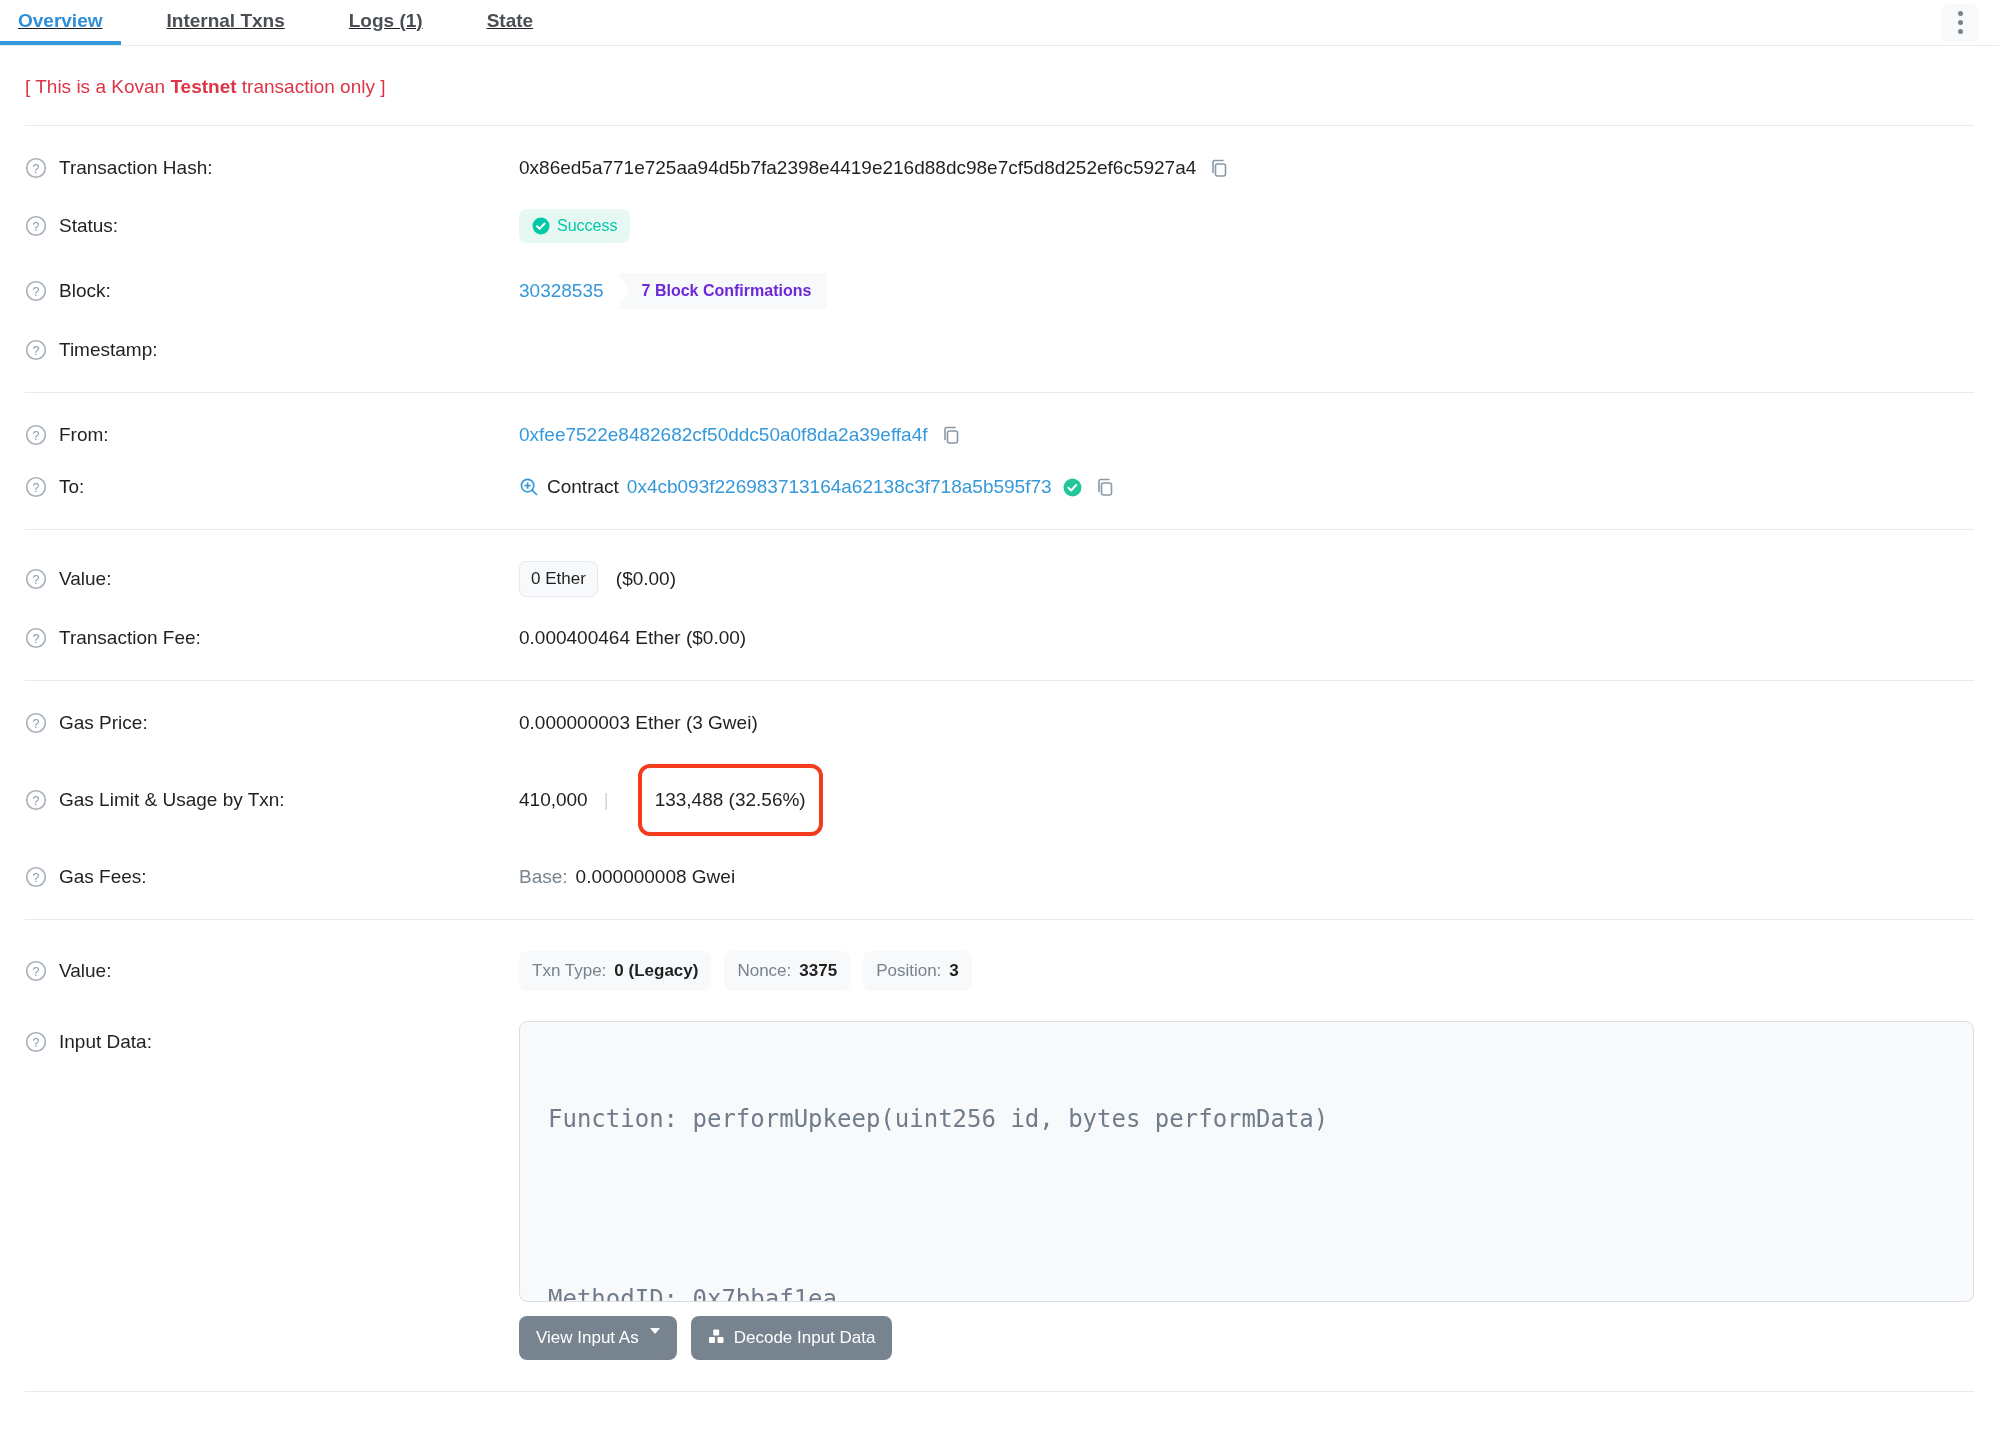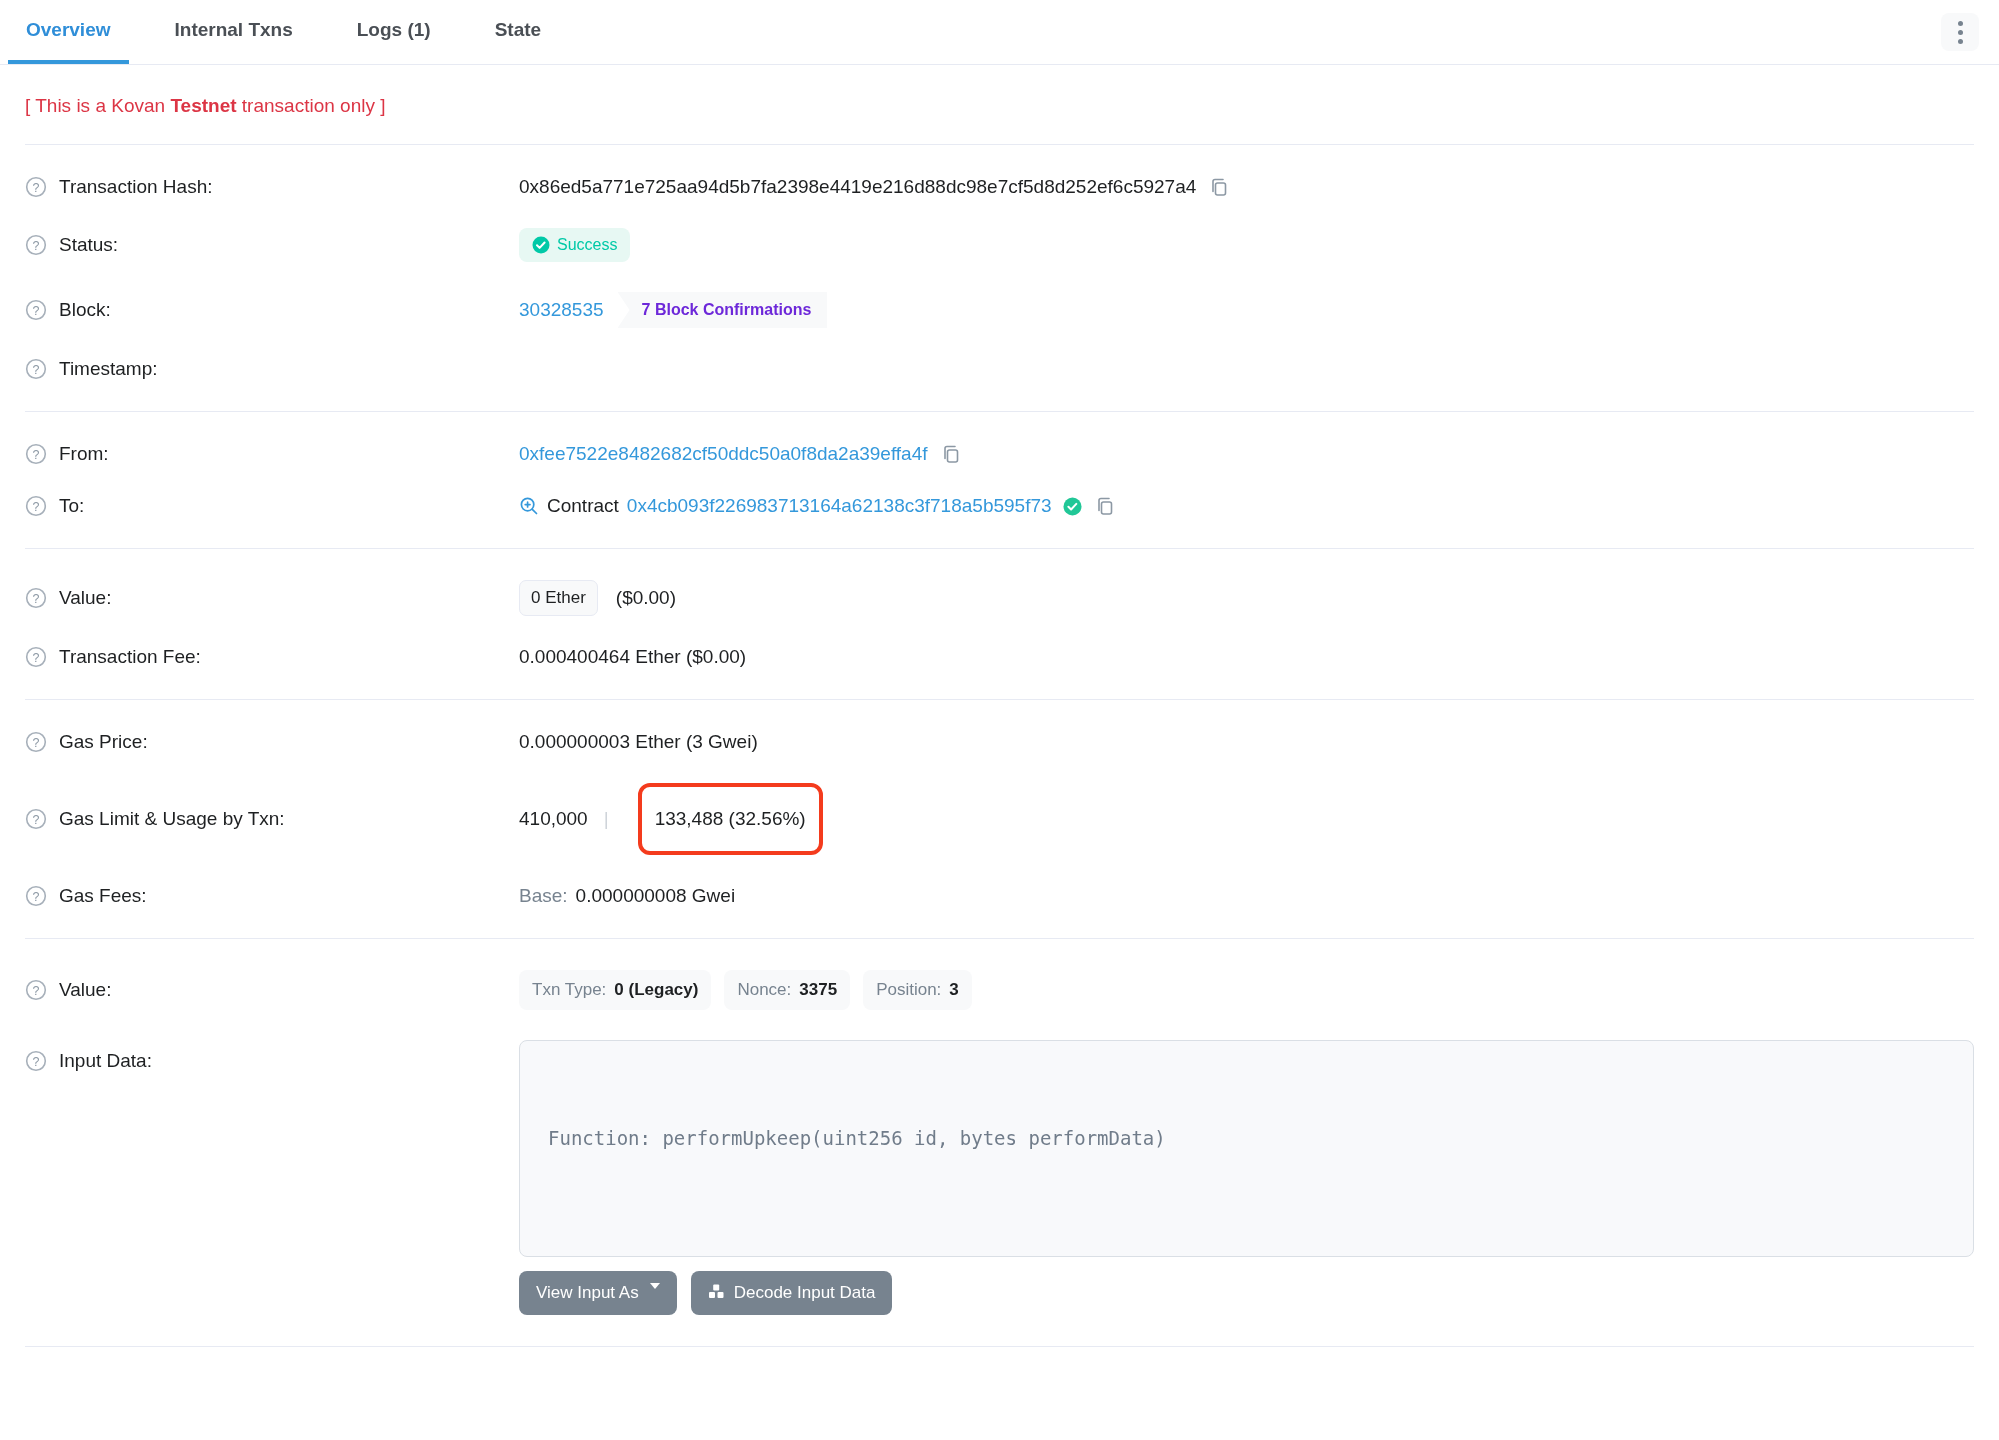--- a/index.html
+++ b/index.html
@@ -1,21 +1,21 @@
 <!DOCTYPE html>
 <html><head>
 <meta charset="utf-8">
 <style>
   * { margin:0; padding:0; box-sizing:border-box; }
   html,body { width:1999px; height:1440px; overflow:hidden; background:#fff;
     font-family:"Liberation Sans", sans-serif; color:#1e2022; font-size:19px; }
 
   
-  .tabbar { height:65px; display:flex; align-items:stretch; border-bottom:1px solid #e7eaf3;
-    padding-left:8px; padding-right:20px; }
+  .tabbar { height:46px; display:flex; align-items:stretch; border-bottom:1px solid #e7eaf3;
+    padding-left:0; padding-right:20px;text-decoration:underline; }
   .tab { display:flex; align-items:center; padding:0 18px; margin-right:28px; cursor:pointer;
     font-weight:700; color:#4a4f55; border-bottom:4px solid transparent; }
   .tab.active { color:#2f8ed8; border-bottom-color:#3498db; }
   .tabbar-spacer { flex:1; }
   .kebab-btn { align-self:center; width:38px; height:38px; border:0; border-radius:8px;
     background:#f8f9fa; display:flex; flex-direction:column; align-items:center; justify-content:center;
     gap:4px; cursor:pointer; }
   .kebab-btn i { width:5px; height:5px; border-radius:50%; background:#77838f; }
 
   
@@ -52,23 +52,23 @@
   .annotated { display:inline-block; border:4px solid #f43b1d; border-radius:12px; padding:21px 13px; margin-left:13px; }
 
   
   .chip { display:inline-flex; gap:8px; background:#f8f9fa; border-radius:8px; padding:10px 13px;
     font-size:17px; margin-right:13px; }
   .chip .k { color:#77838f; }
   .chip .v { color:#1e2022; font-weight:600; }
 
   
   .inputdata-col { flex:1; min-width:0; }
-  .inputdata-box { position:relative; height:217px; overflow:hidden; background:#f8f9fb;
+  .inputdata-box { position:relative; height:281px; overflow:hidden; background:#f8f9fb;
     border:1px solid #dadfe5; border-radius:8px; padding:22px 28px;
-    font-family:"DejaVu Sans Mono", monospace; font-size:19px; line-height:30px; color:#707c8a;
+    font-family:"DejaVu Sans Mono", monospace; font-size:24px; line-height:30px; color:#707c8a;
     white-space:pre; }
   .inputdata-box .blank { height:30px; }
   .resize-handle { position:absolute; right:4px; bottom:4px; width:14px; height:14px; cursor:nwse-resize; }
   .btn-row { display:flex; gap:14px; margin-top:14px; }
   .btn { display:inline-flex; align-items:flex-start; gap:9px; background:#77838f; color:#fff; border:0;
     border-radius:8px; font-size:17px; padding:12px 17px; cursor:pointer; font-family:inherit; }
   .caret { width:0; height:0; border-left:5px solid transparent; border-right:5px solid transparent;
     border-top:6px solid #fff; margin-left:2px; }
 
   .bottom-pad { height:34px; }

